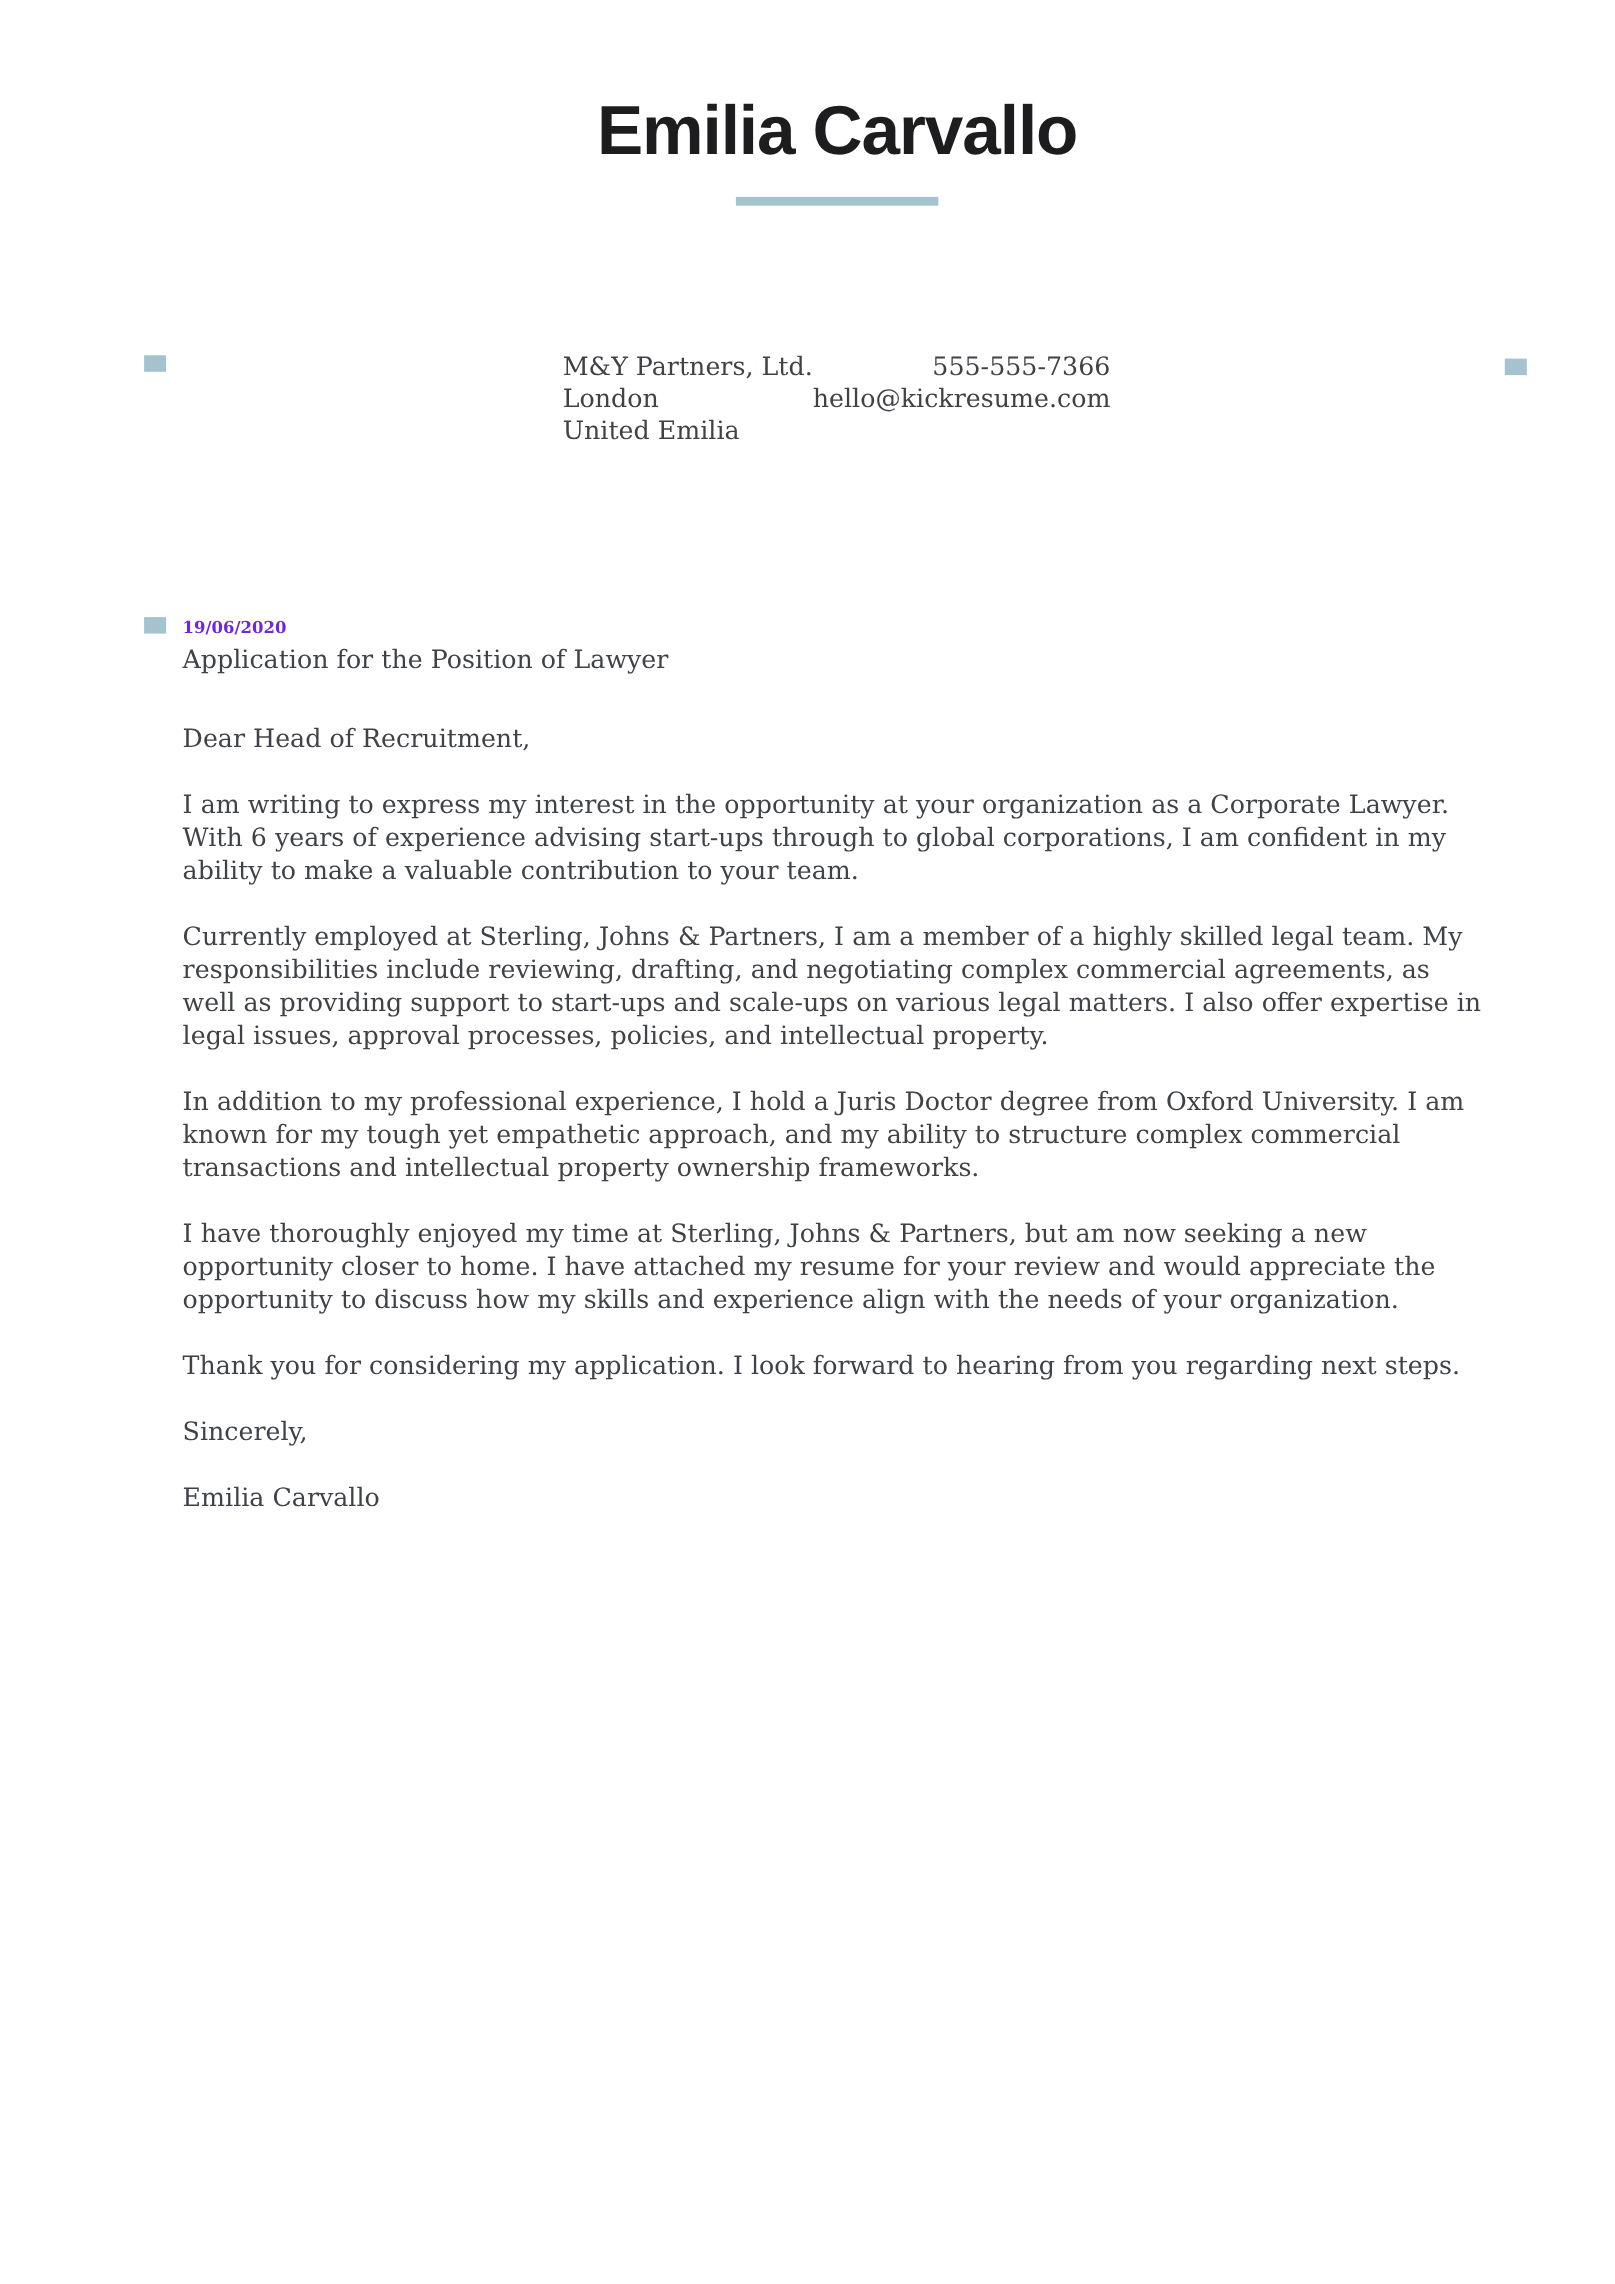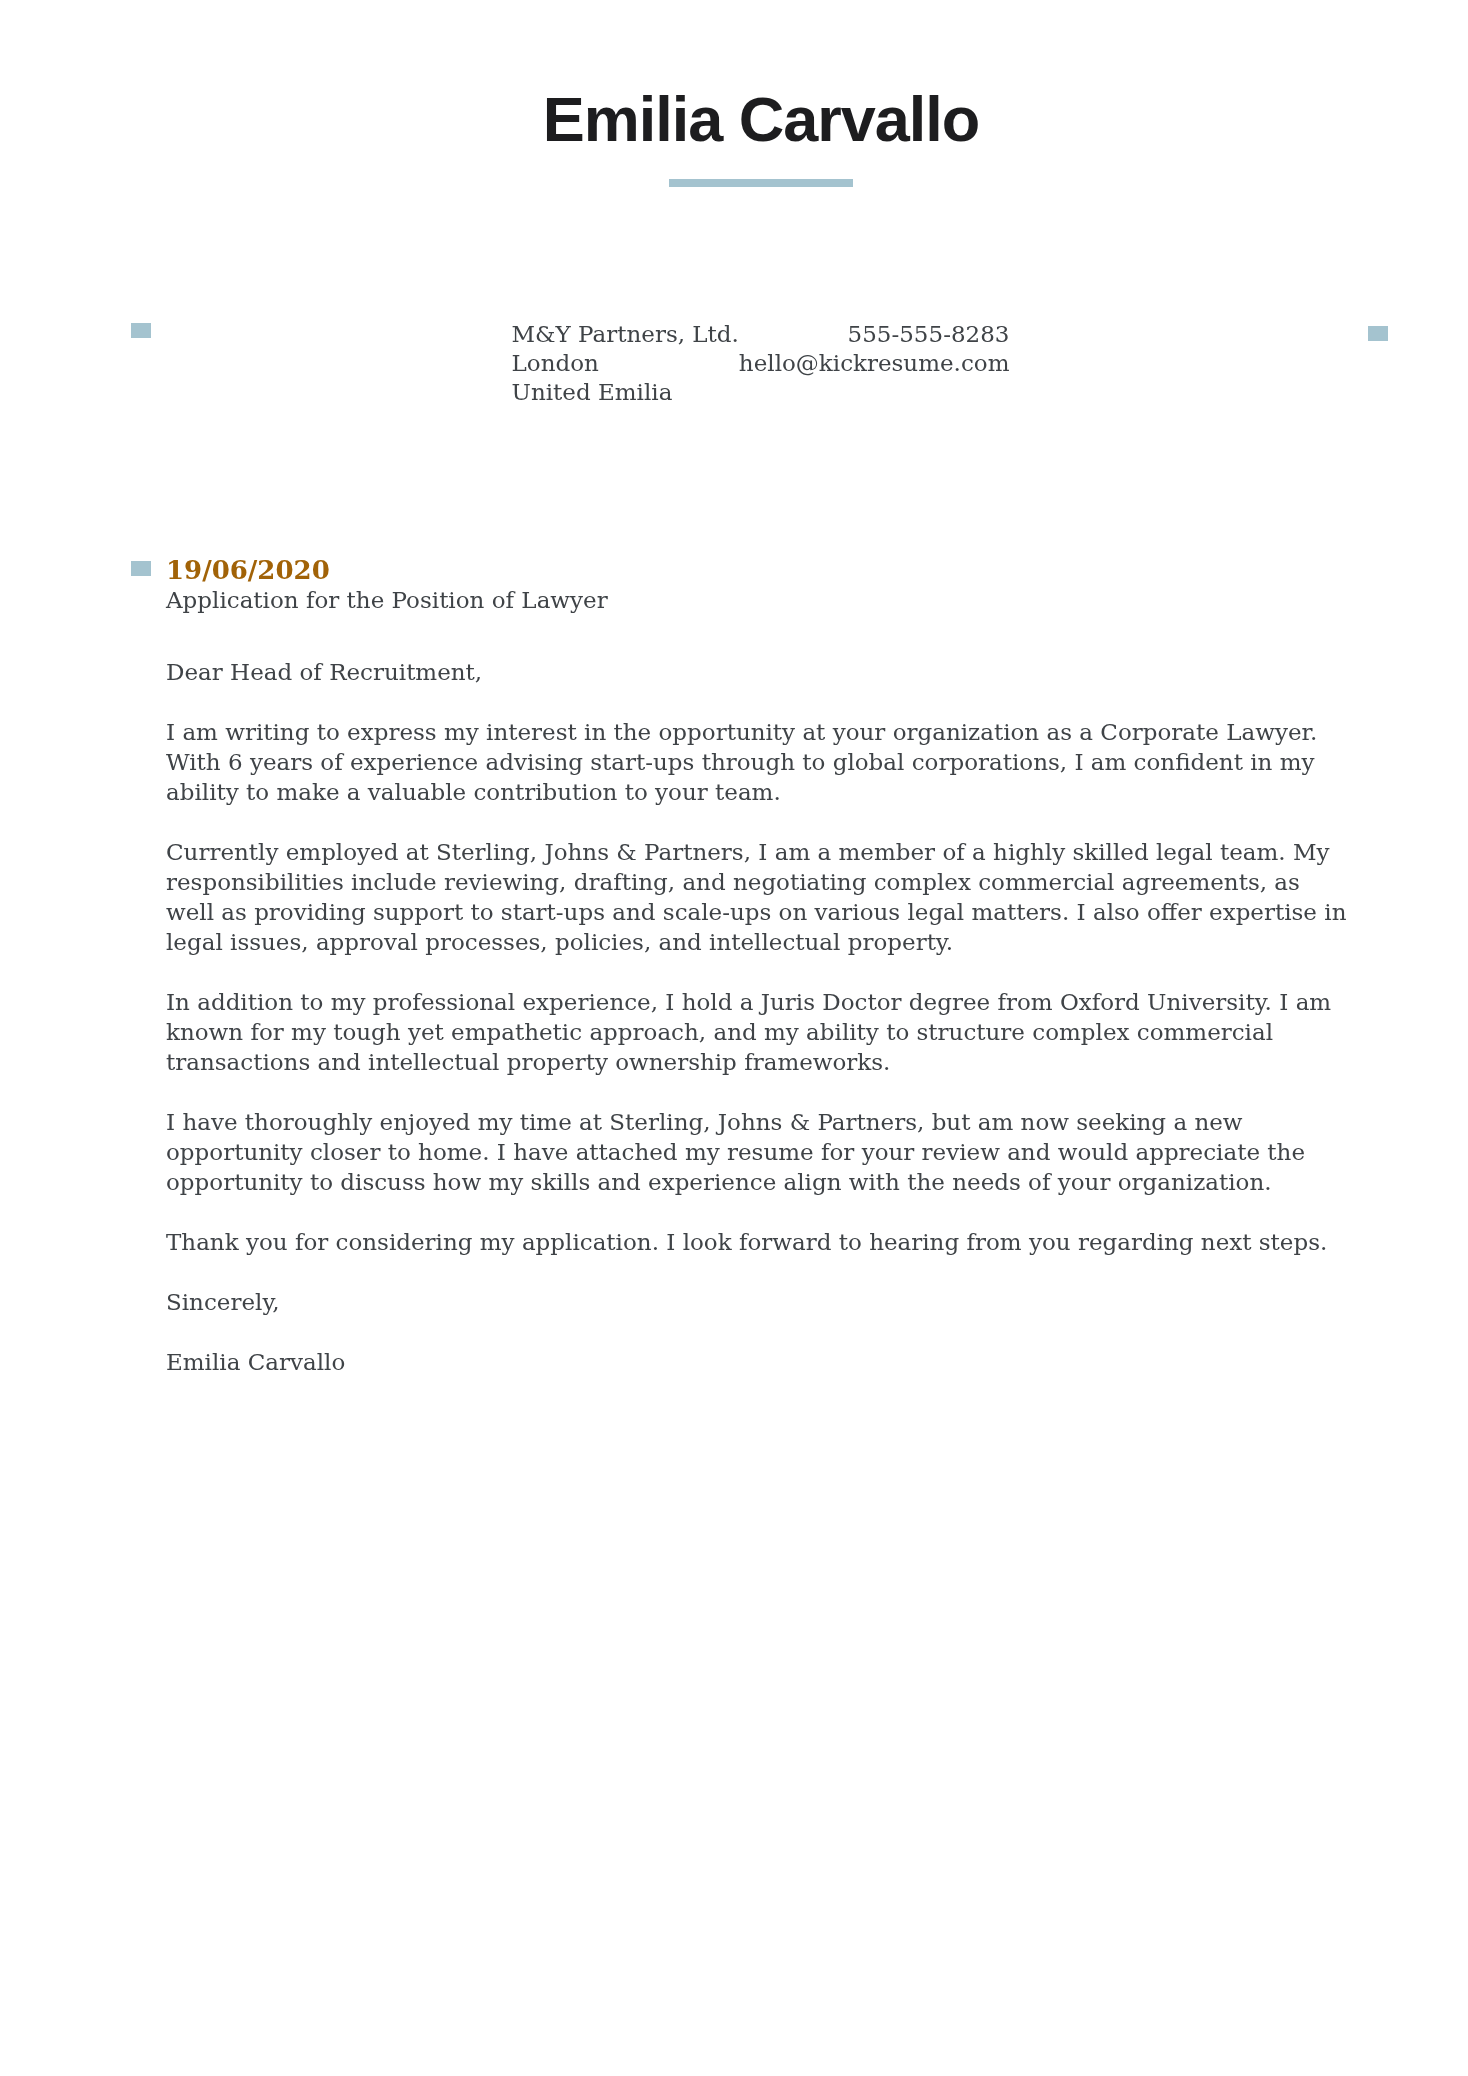--- a/index.html
+++ b/index.html
@@ -69,22 +69,22 @@
     line-height: 30px;
     color: #3f4347;
   }
   .date-block .bullet-date {
     position: absolute;
     left: -35px;
     top: 6px;
   }
   .date-line {
     font-weight: 700;
-    font-size: 26px;
-    color: #a16207;
+    font-size: 15px;
+    color: #6d28d9;
   }
   .letter-body {
     position: absolute;
     top: 645px;
     left: 166px;
     width: 1189px;
     font-size: 23px;
     line-height: 30px;
     color: #3f4347;
   }
@@ -101,21 +101,21 @@
   <div class="title-underline" style="background: rgb(164, 195, 207);"></div>
 
   <div class="recipient-row">
     <span class="accent-square bullet-left" style="background: rgb(164, 195, 207);"></span>
     <div class="recipient-block">
       <div>M&amp;Y Partners, Ltd.</div>
       <div>London</div>
       <div>United Emilia</div>
     </div>
     <div class="contact-block">
-      <div>555-555-8283</div>
+      <div>555-555-7366</div>
       <div>hello@kickresume.com</div>
     </div>
     <span class="accent-square bullet-right" style="background: rgb(164, 195, 207);"></span>
   </div>
 
   <div class="date-block">
     <span class="accent-square bullet-date" style="background: rgb(164, 195, 207);"></span>
     <div class="date-line">19/06/2020</div>
     <div class="subject-line">Application for the Position of Lawyer</div>
   </div>

